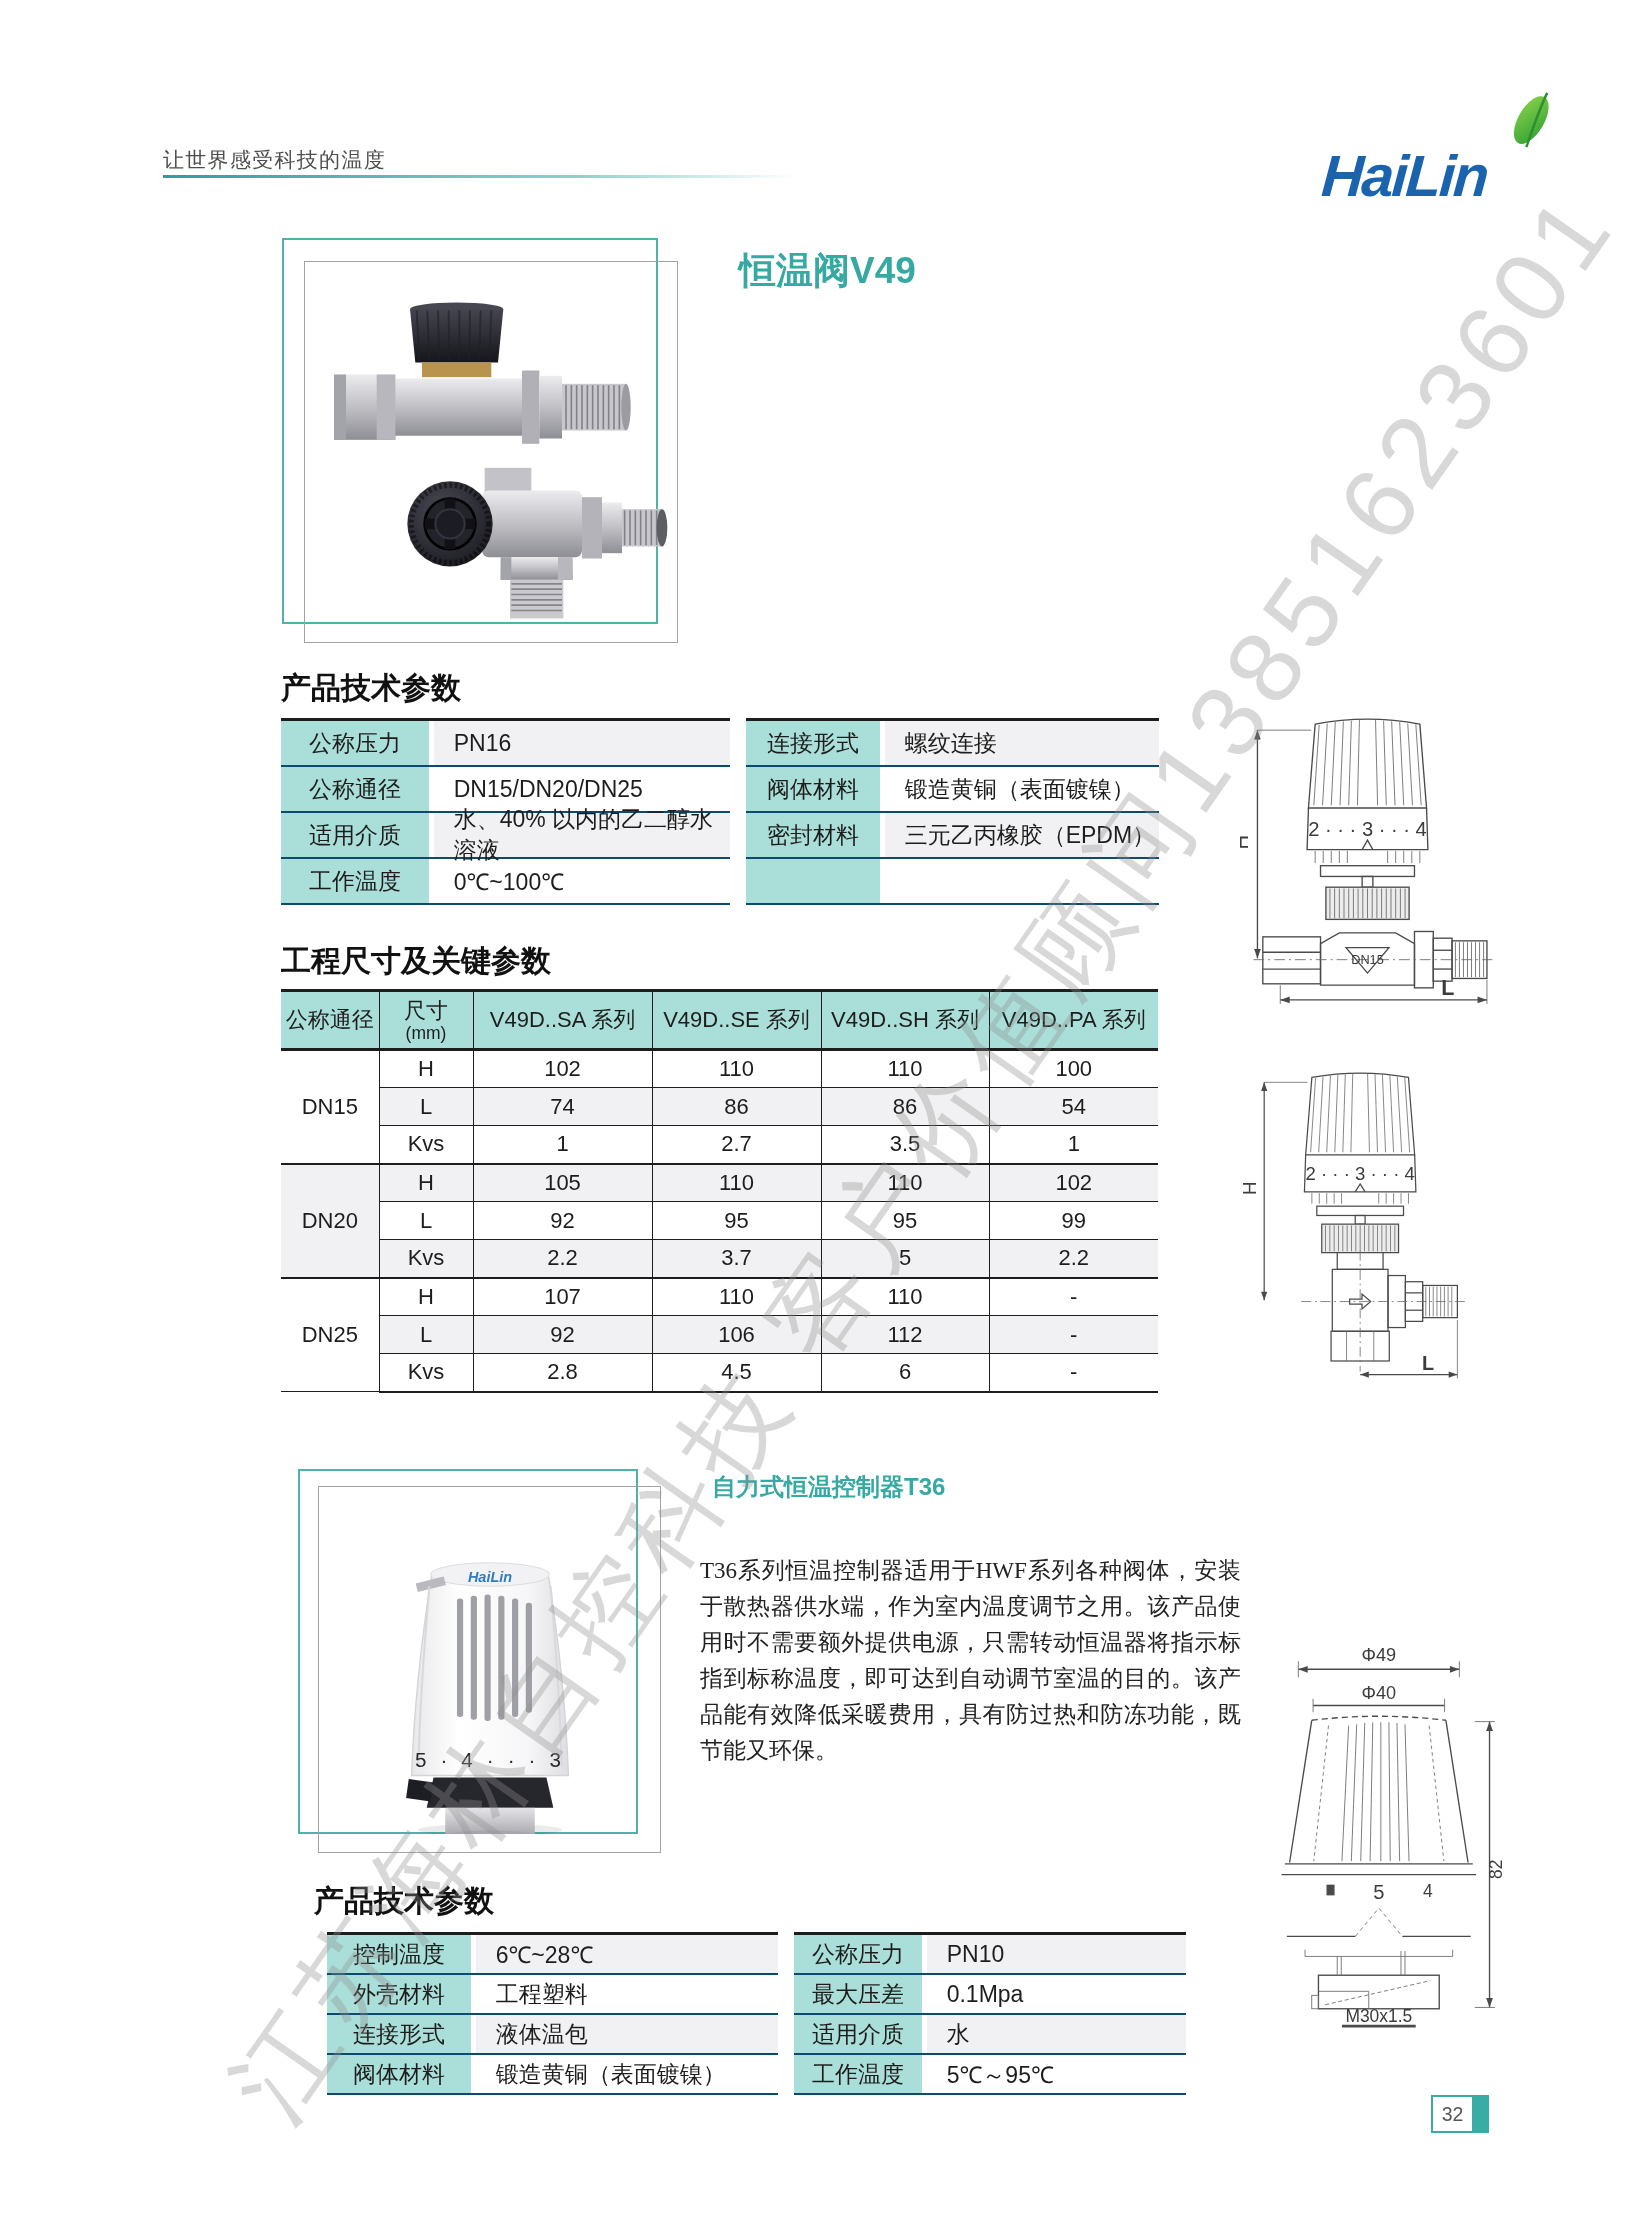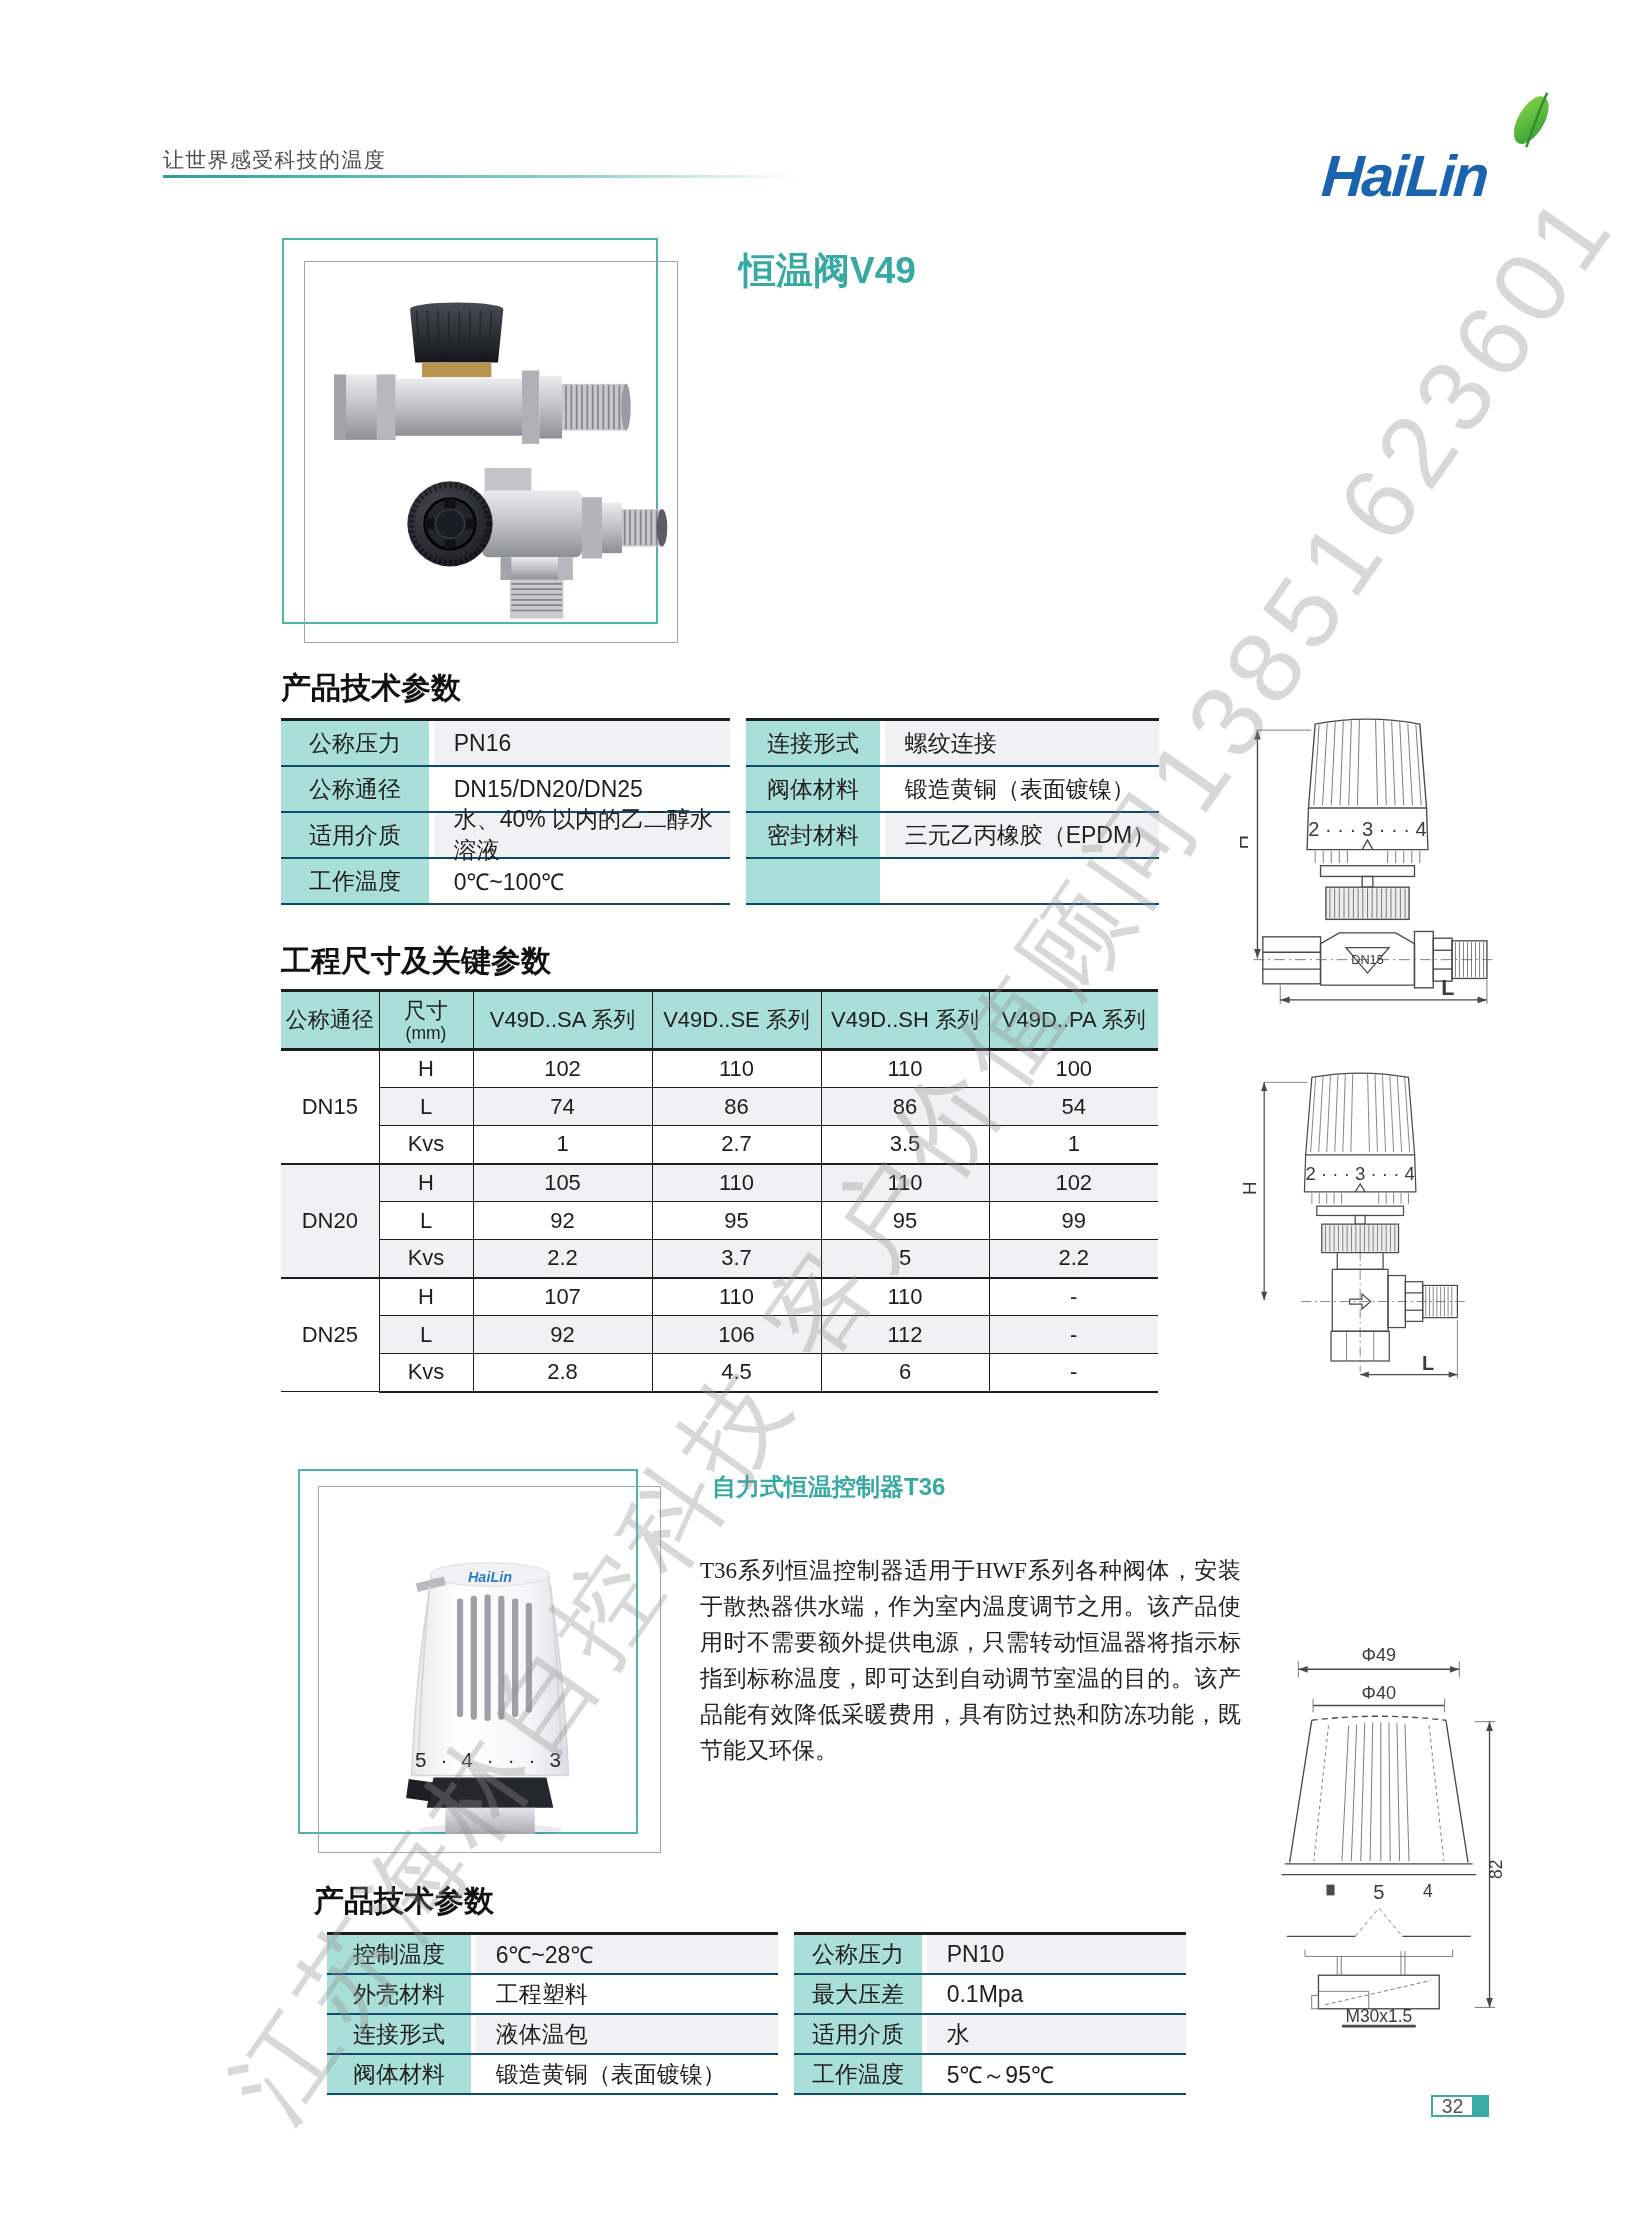--- a/index.html
+++ b/index.html
@@ -78,21 +78,21 @@
 
   
   .diag1 { left:1240px; top:707px; width:255px; height:304px; }
   .diag2 { left:1235px; top:1065px; width:272px; height:322px; }
   .diag3 { left:1248px; top:1641px; width:263px; height:388px; }
   .draw { stroke:#4a4a4a; fill:none; stroke-width:2; }
   .thin { stroke:#6b6b6b; stroke-width:1.3; }
   .dtext { fill:#3c3c3c; font-family:"Liberation Sans",sans-serif; stroke:none; }
 
   
-  .pageno { left:1431px; top:2095px; display:flex; align-items:stretch; height:22px; }
+  .pageno { left:1431px; top:2095px; display:flex; align-items:stretch; height:38px; }
   .pageno-box { width:43px; border:2px solid #3aaca6; display:flex; align-items:center;
     justify-content:center; font-size:19.5px; color:#555; background:#fff; }
   .pageno-block { width:15px; background:#3aaca6; }
 </style>
 </head>
 <body>
 
 <div class="page">
 
   <div class="abs watermark">江苏海林自控科技 客户价值顾问13851623601</div>

